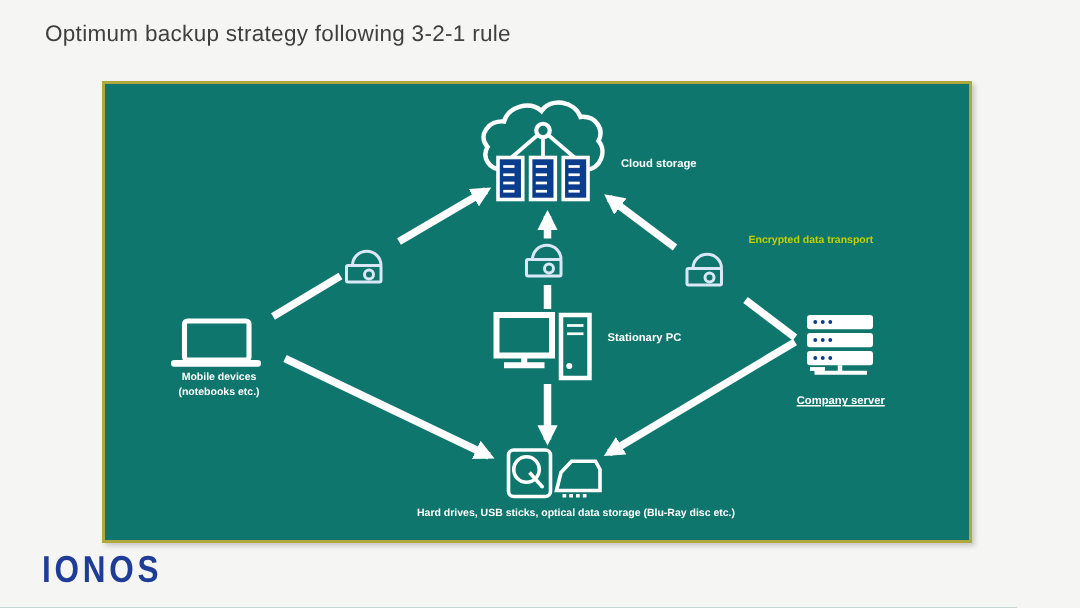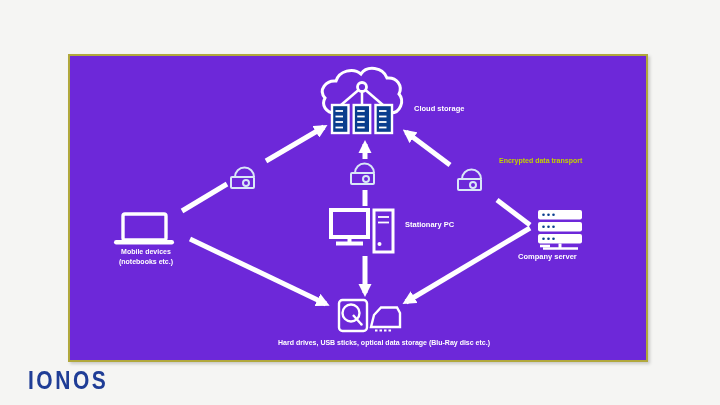--- a/index.html
+++ b/index.html
@@ -6,41 +6,42 @@
   #stage{
     position:relative;width:720px;height:405px;background:#f5f5f3;
     font-family:"Liberation Sans",sans-serif;overflow:hidden;
   }
   #slide-title{
     position:absolute;left:30px;top:14px;font-size:15px;color:#3f3f3f;
     letter-spacing:.2px;
   }
   #diagram-panel{
     position:absolute;left:68px;top:54px;width:576px;height:304px;
-    background:#6d28d9;border:2px solid #b1a83c;
+    background:#0f766e;border:2px solid #b1a83c;
     box-shadow:2px 2px 3px rgba(0,0,0,.18);
   }
   #diagram-svg{position:absolute;left:0;top:0;}
   .dlabel{position:absolute;color:#ffffff;font-weight:700;font-size:7.5px;line-height:1.4;}
   #cloud-label{left:344px;top:48px;}
   #encrypted-label{left:429px;top:100px;font-size:7px;color:#c3cf00;}
   #mobile-label{left:42px;top:191px;width:68px;font-size:7px;text-align:center;font-weight:600;}
   #pc-label{left:335px;top:164px;}
-  #server-label{left:448px;top:196px;width:85px;}
+  #server-label{left:448px;top:206px;width:85px;text-align:center;text-decoration:underline;}
   #storage-label{left:204px;top:280px;width:220px;text-align:center;font-size:7px;line-height:2;}
   #ionos-logo{
     position:absolute;left:28px;top:366px;font-size:25px;font-weight:700;
     color:#1f3d96;letter-spacing:3px;transform:scaleX(.84);transform-origin:left center;
   }
 </style>
 </head>
 <body>
 
 <div id="stage">
 
+  <div id="slide-title">Optimum backup strategy following 3-2-1 rule</div>
 
   <div id="diagram-panel">
 
     <svg id="diagram-svg" width="576" height="304" viewBox="0 0 576 304">
       <defs>
         <marker id="arw" viewBox="0 0 10 10" refX="7" refY="5" markerWidth="2.7" markerHeight="2.7" orient="auto-start-reverse">
           <path d="M0,0 L10,5 L0,10 Z" fill="#ffffff"></path>
         </marker>
       </defs>
 

